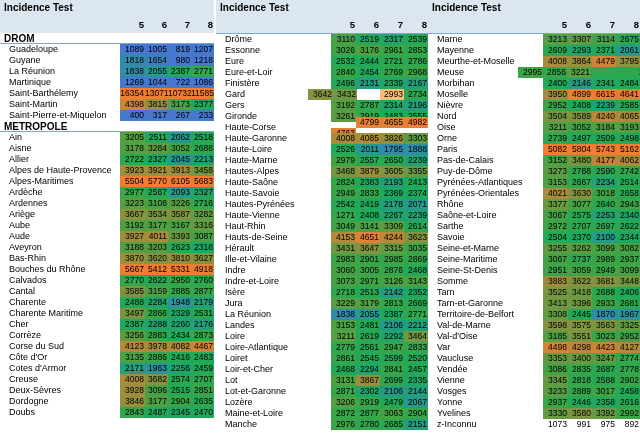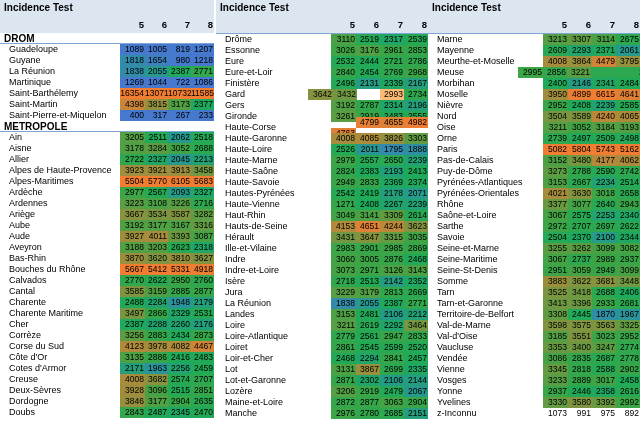--- a/index.html
+++ b/index.html
@@ -461,20 +461,29 @@
       <div class="row">
         <div class="label">Haute-Marne</div>
         <div class="cells">
           <div class="cell" style="background: rgb(59, 165, 71);">2979</div>
           <div class="cell" style="background: rgb(38, 169, 85);">2557</div>
           <div class="cell" style="background: rgb(43, 168, 82);">2650</div>
           <div class="cell" style="background: rgb(34, 162, 114);">2239</div>
         </div>
       </div>
       <div class="row">
+        <div class="label">Hautes-Alpes</div>
+        <div class="cells">
+          <div class="cell" style="background: rgb(116, 151, 65);">3468</div>
+          <div class="cell" style="background: rgb(154, 142, 61);">3879</div>
+          <div class="cell" style="background: rgb(129, 148, 64);">3605</div>
+          <div class="cell" style="background: rgb(103, 154, 66);">3355</div>
+        </div>
+      </div>
+      <div class="row">
         <div class="label">Haute-Saône</div>
         <div class="cells">
           <div class="cell" style="background: rgb(51, 166, 76);">2824</div>
           <div class="cell" style="background: rgb(30, 169, 93);">2383</div>
           <div class="cell" style="background: rgb(35, 160, 121);">2193</div>
           <div class="cell" style="background: rgb(31, 170, 90);">2413</div>
         </div>
       </div>
       <div class="row">
         <div class="label">Haute-Savoie</div>
@@ -935,20 +944,29 @@
       <div class="row">
         <div class="label">Val-d'Oise</div>
         <div class="cells">
           <div class="cell" style="background: rgb(82, 159, 68);">3185</div>
           <div class="cell" style="background: rgb(125, 149, 64);">3551</div>
           <div class="cell" style="background: rgb(63, 164, 70);">3023</div>
           <div class="cell" style="background: rgb(58, 165, 72);">2952</div>
         </div>
       </div>
       <div class="row">
+        <div class="label">Var</div>
+        <div class="cells">
+          <div class="cell" style="background: rgb(211, 132, 56);">4498</div>
+          <div class="cell" style="background: rgb(192, 135, 58);">4298</div>
+          <div class="cell" style="background: rgb(204, 133, 56);">4423</div>
+          <div class="cell" style="background: rgb(177, 138, 59);">4127</div>
+        </div>
+      </div>
+      <div class="row">
         <div class="label">Vaucluse</div>
         <div class="cells">
           <div class="cell" style="background: rgb(102, 154, 66);">3353</div>
           <div class="cell" style="background: rgb(108, 153, 66);">3400</div>
           <div class="cell" style="background: rgb(90, 158, 68);">3247</div>
           <div class="cell" style="background: rgb(49, 167, 78);">2774</div>
         </div>
       </div>
       <div class="row">
         <div class="label">Vendée</div>

